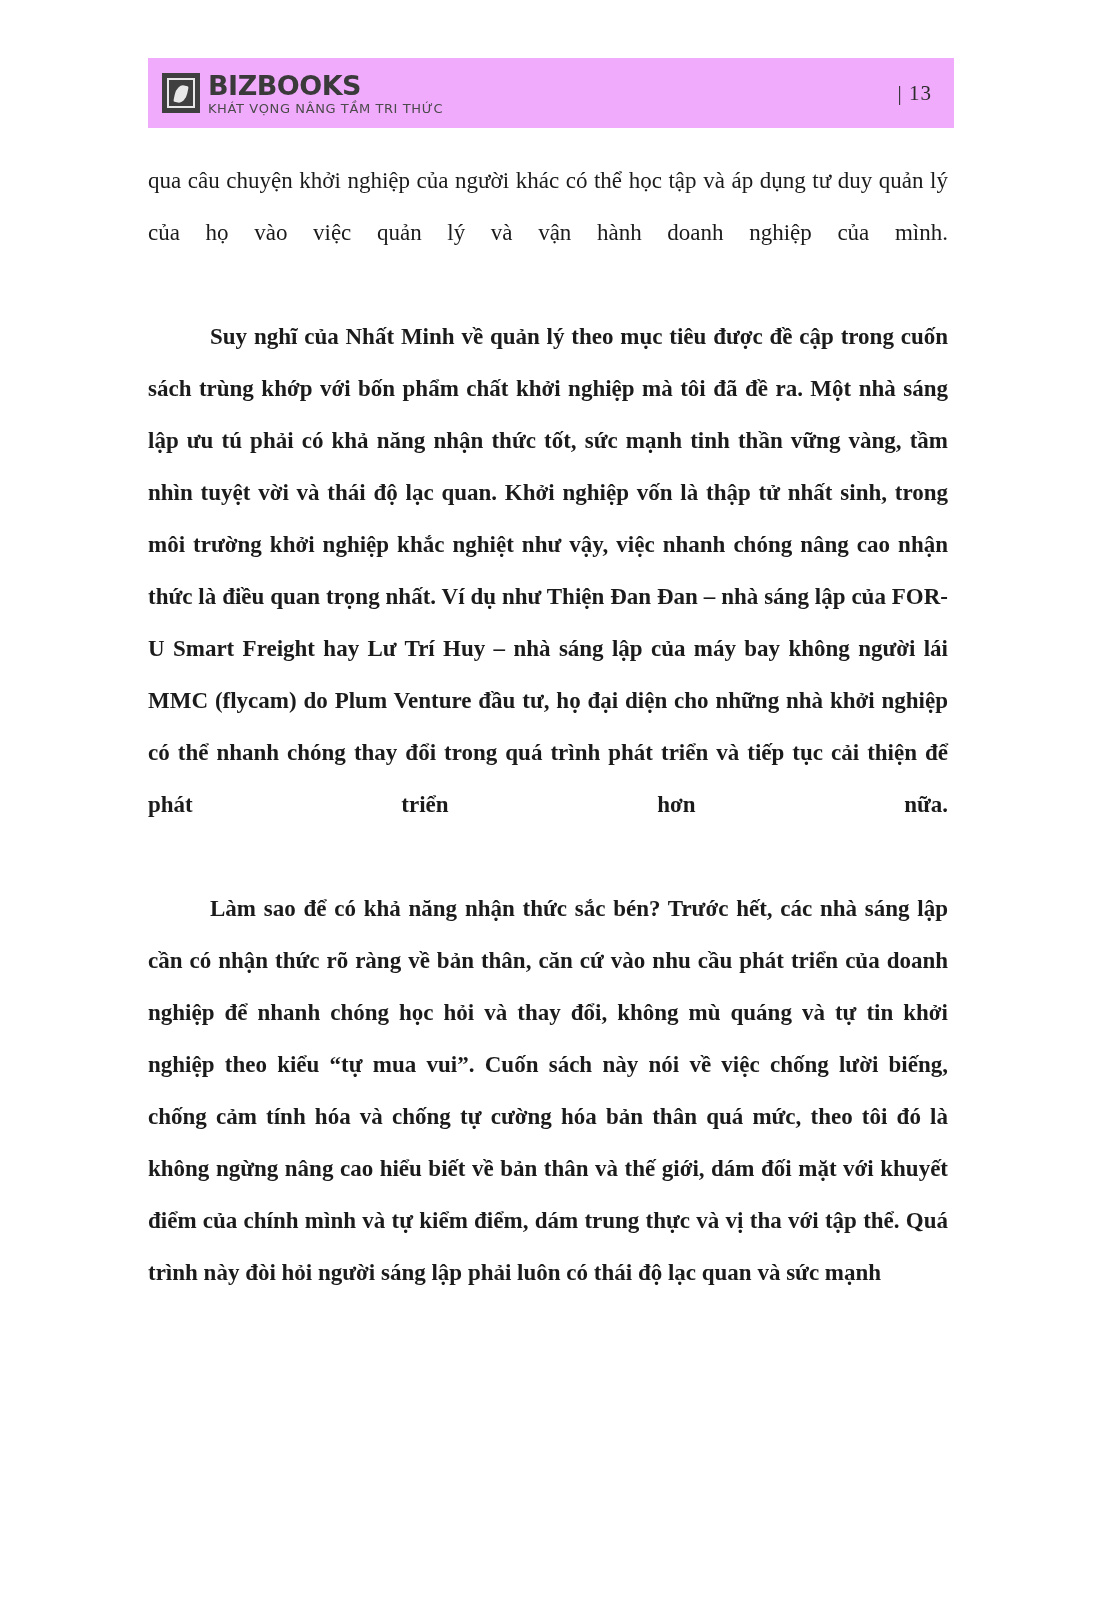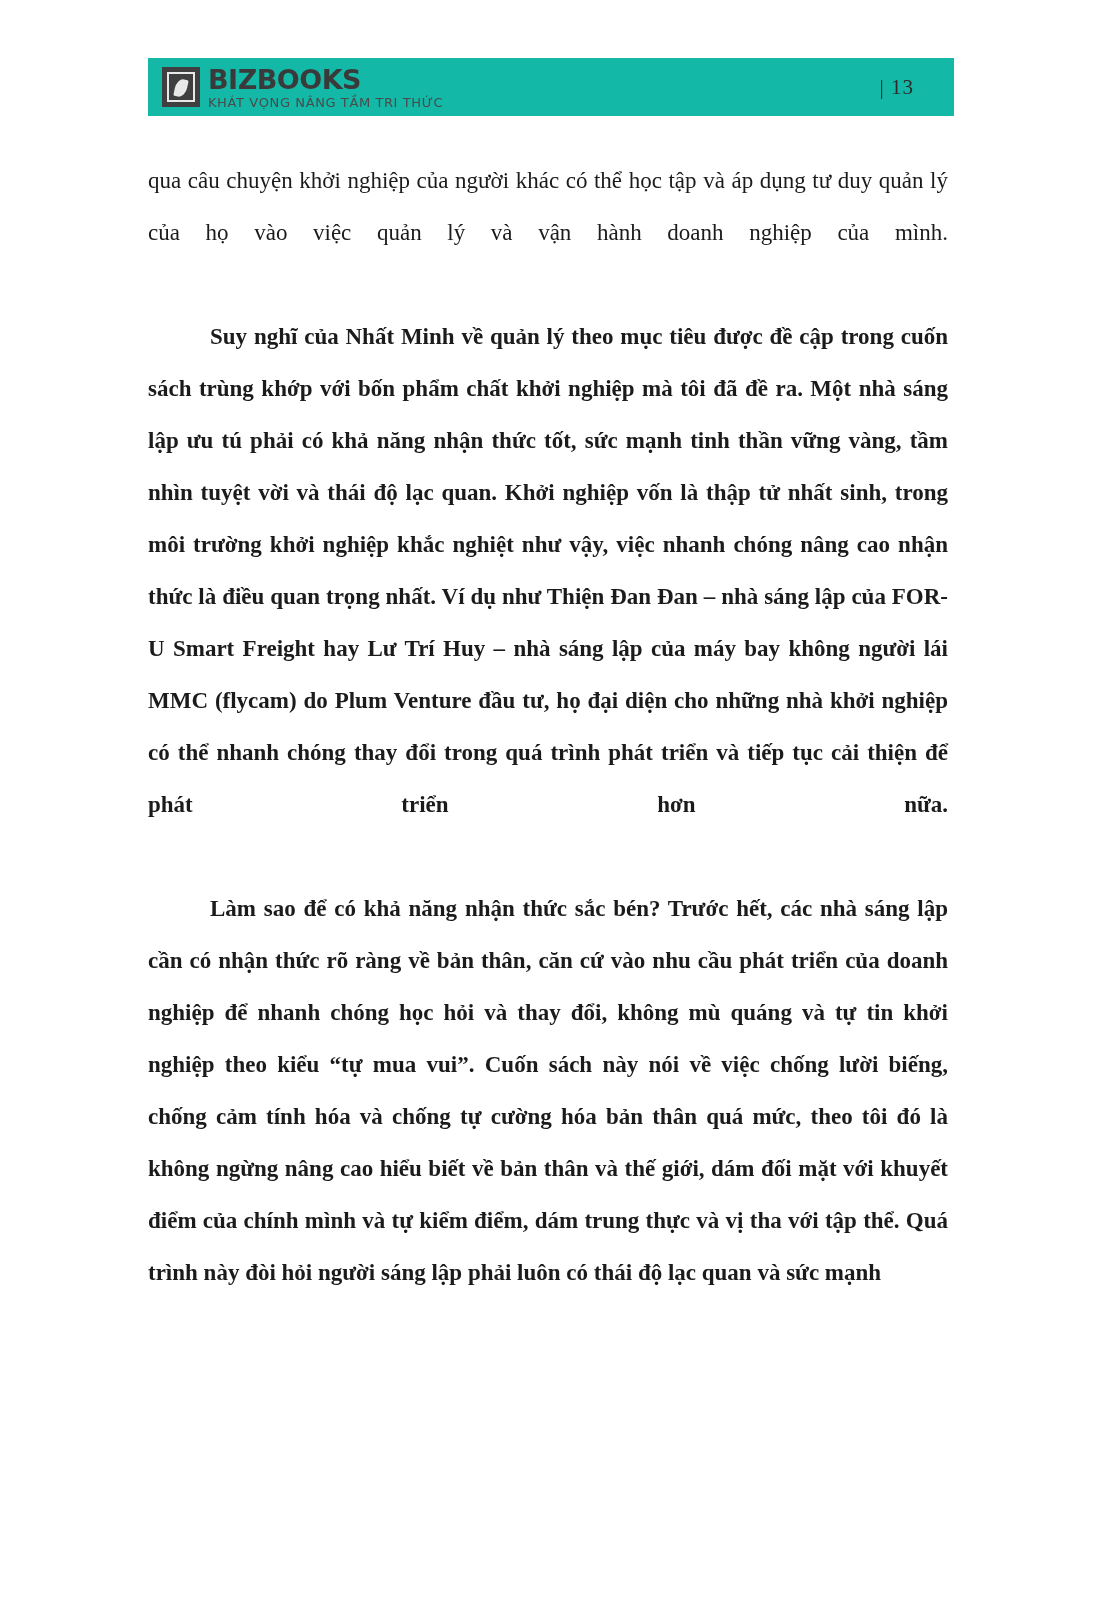--- a/index.html
+++ b/index.html
@@ -15,22 +15,22 @@
     font-family: "Liberation Serif", serif;
     overflow: hidden;
   }
 
   
   .header-band {
     position: absolute;
     left: 148px;
     top: 58px;
     width: 806px;
-    height: 58px;
-    background: #14b8a6;
+    height: 70px;
+    background: #f0abfc;
     display: flex;
     align-items: center;
     justify-content: space-between;
   }
   .brand {
     display: flex;
     align-items: center;
     padding-left: 14px;
     gap: 8px;
   }
@@ -79,21 +79,21 @@
     font-family: "DejaVu Sans", sans-serif;
     font-size: 13px;
     letter-spacing: 0.6px;
     color: #4a4a4a;
     margin-top: 3px;
   }
   .page-number {
     font-family: "Liberation Serif", serif;
     font-size: 21px;
     color: #2c2c2c;
-    padding-right: 40px;
+    padding-right: 22px;
     letter-spacing: 1px;
   }
 
   
   .body-text {
     position: absolute;
     left: 148px;
     top: 155px;
     width: 800px;
     font-size: 23px;

